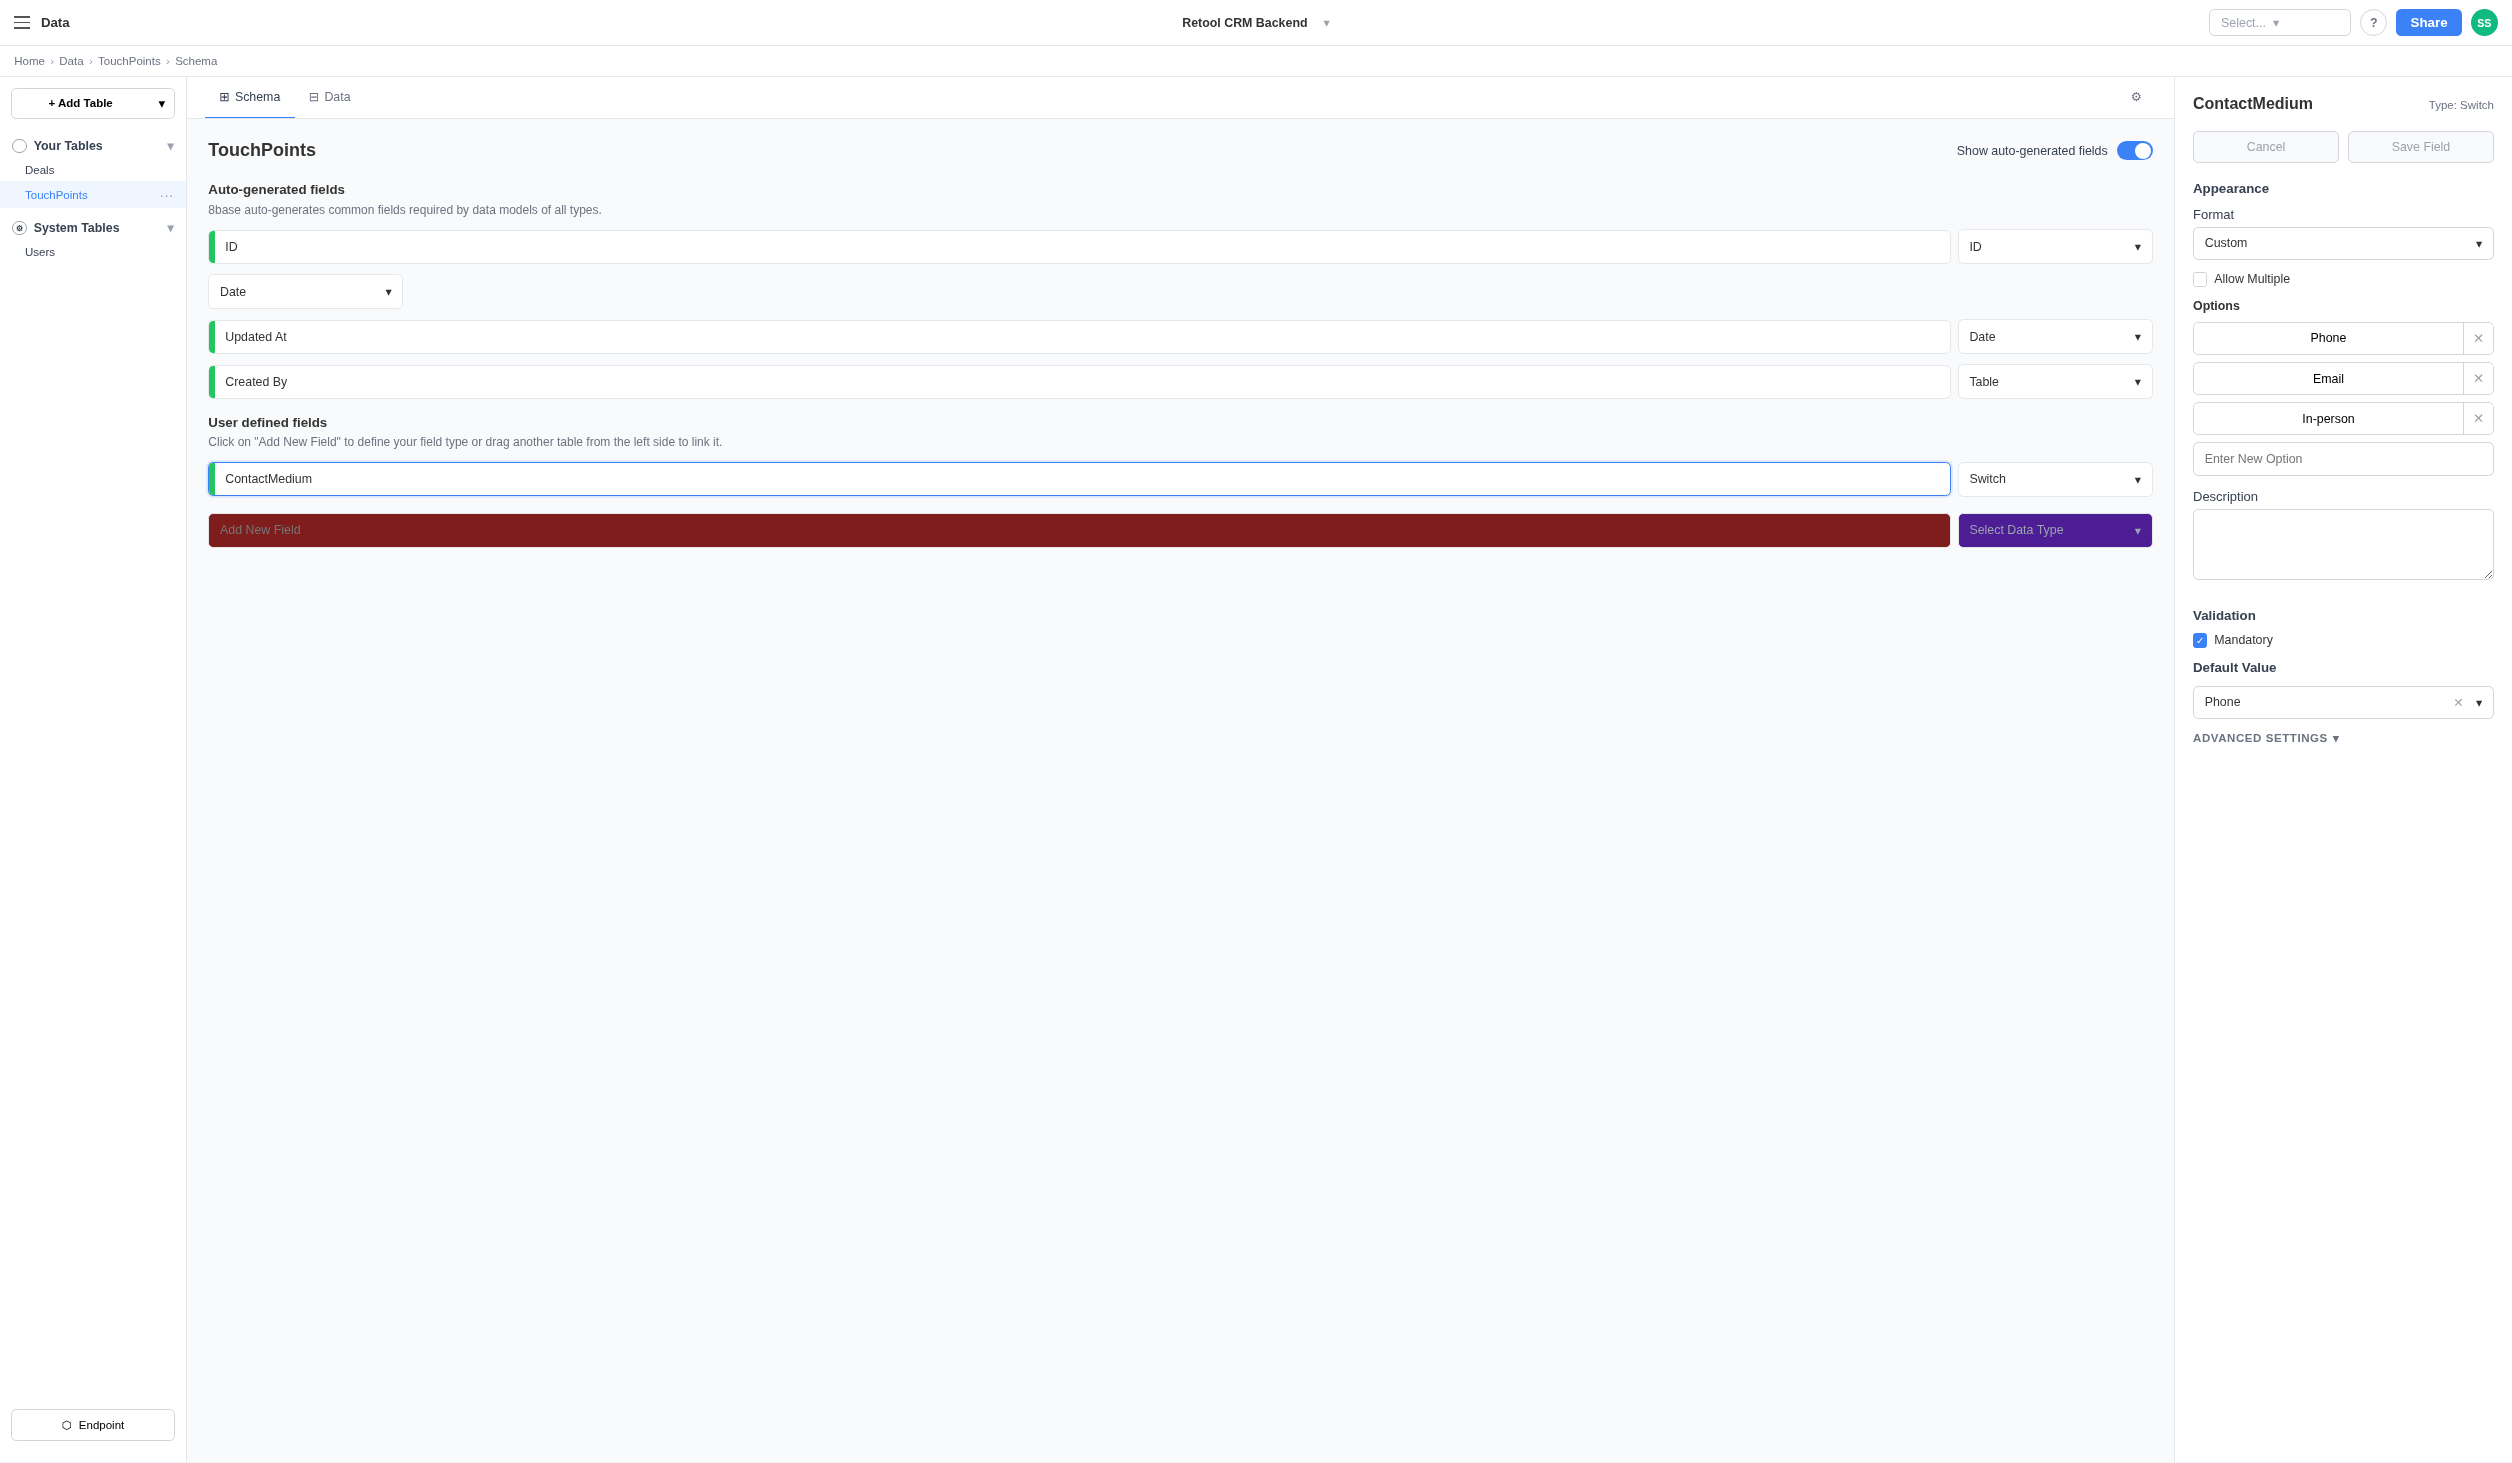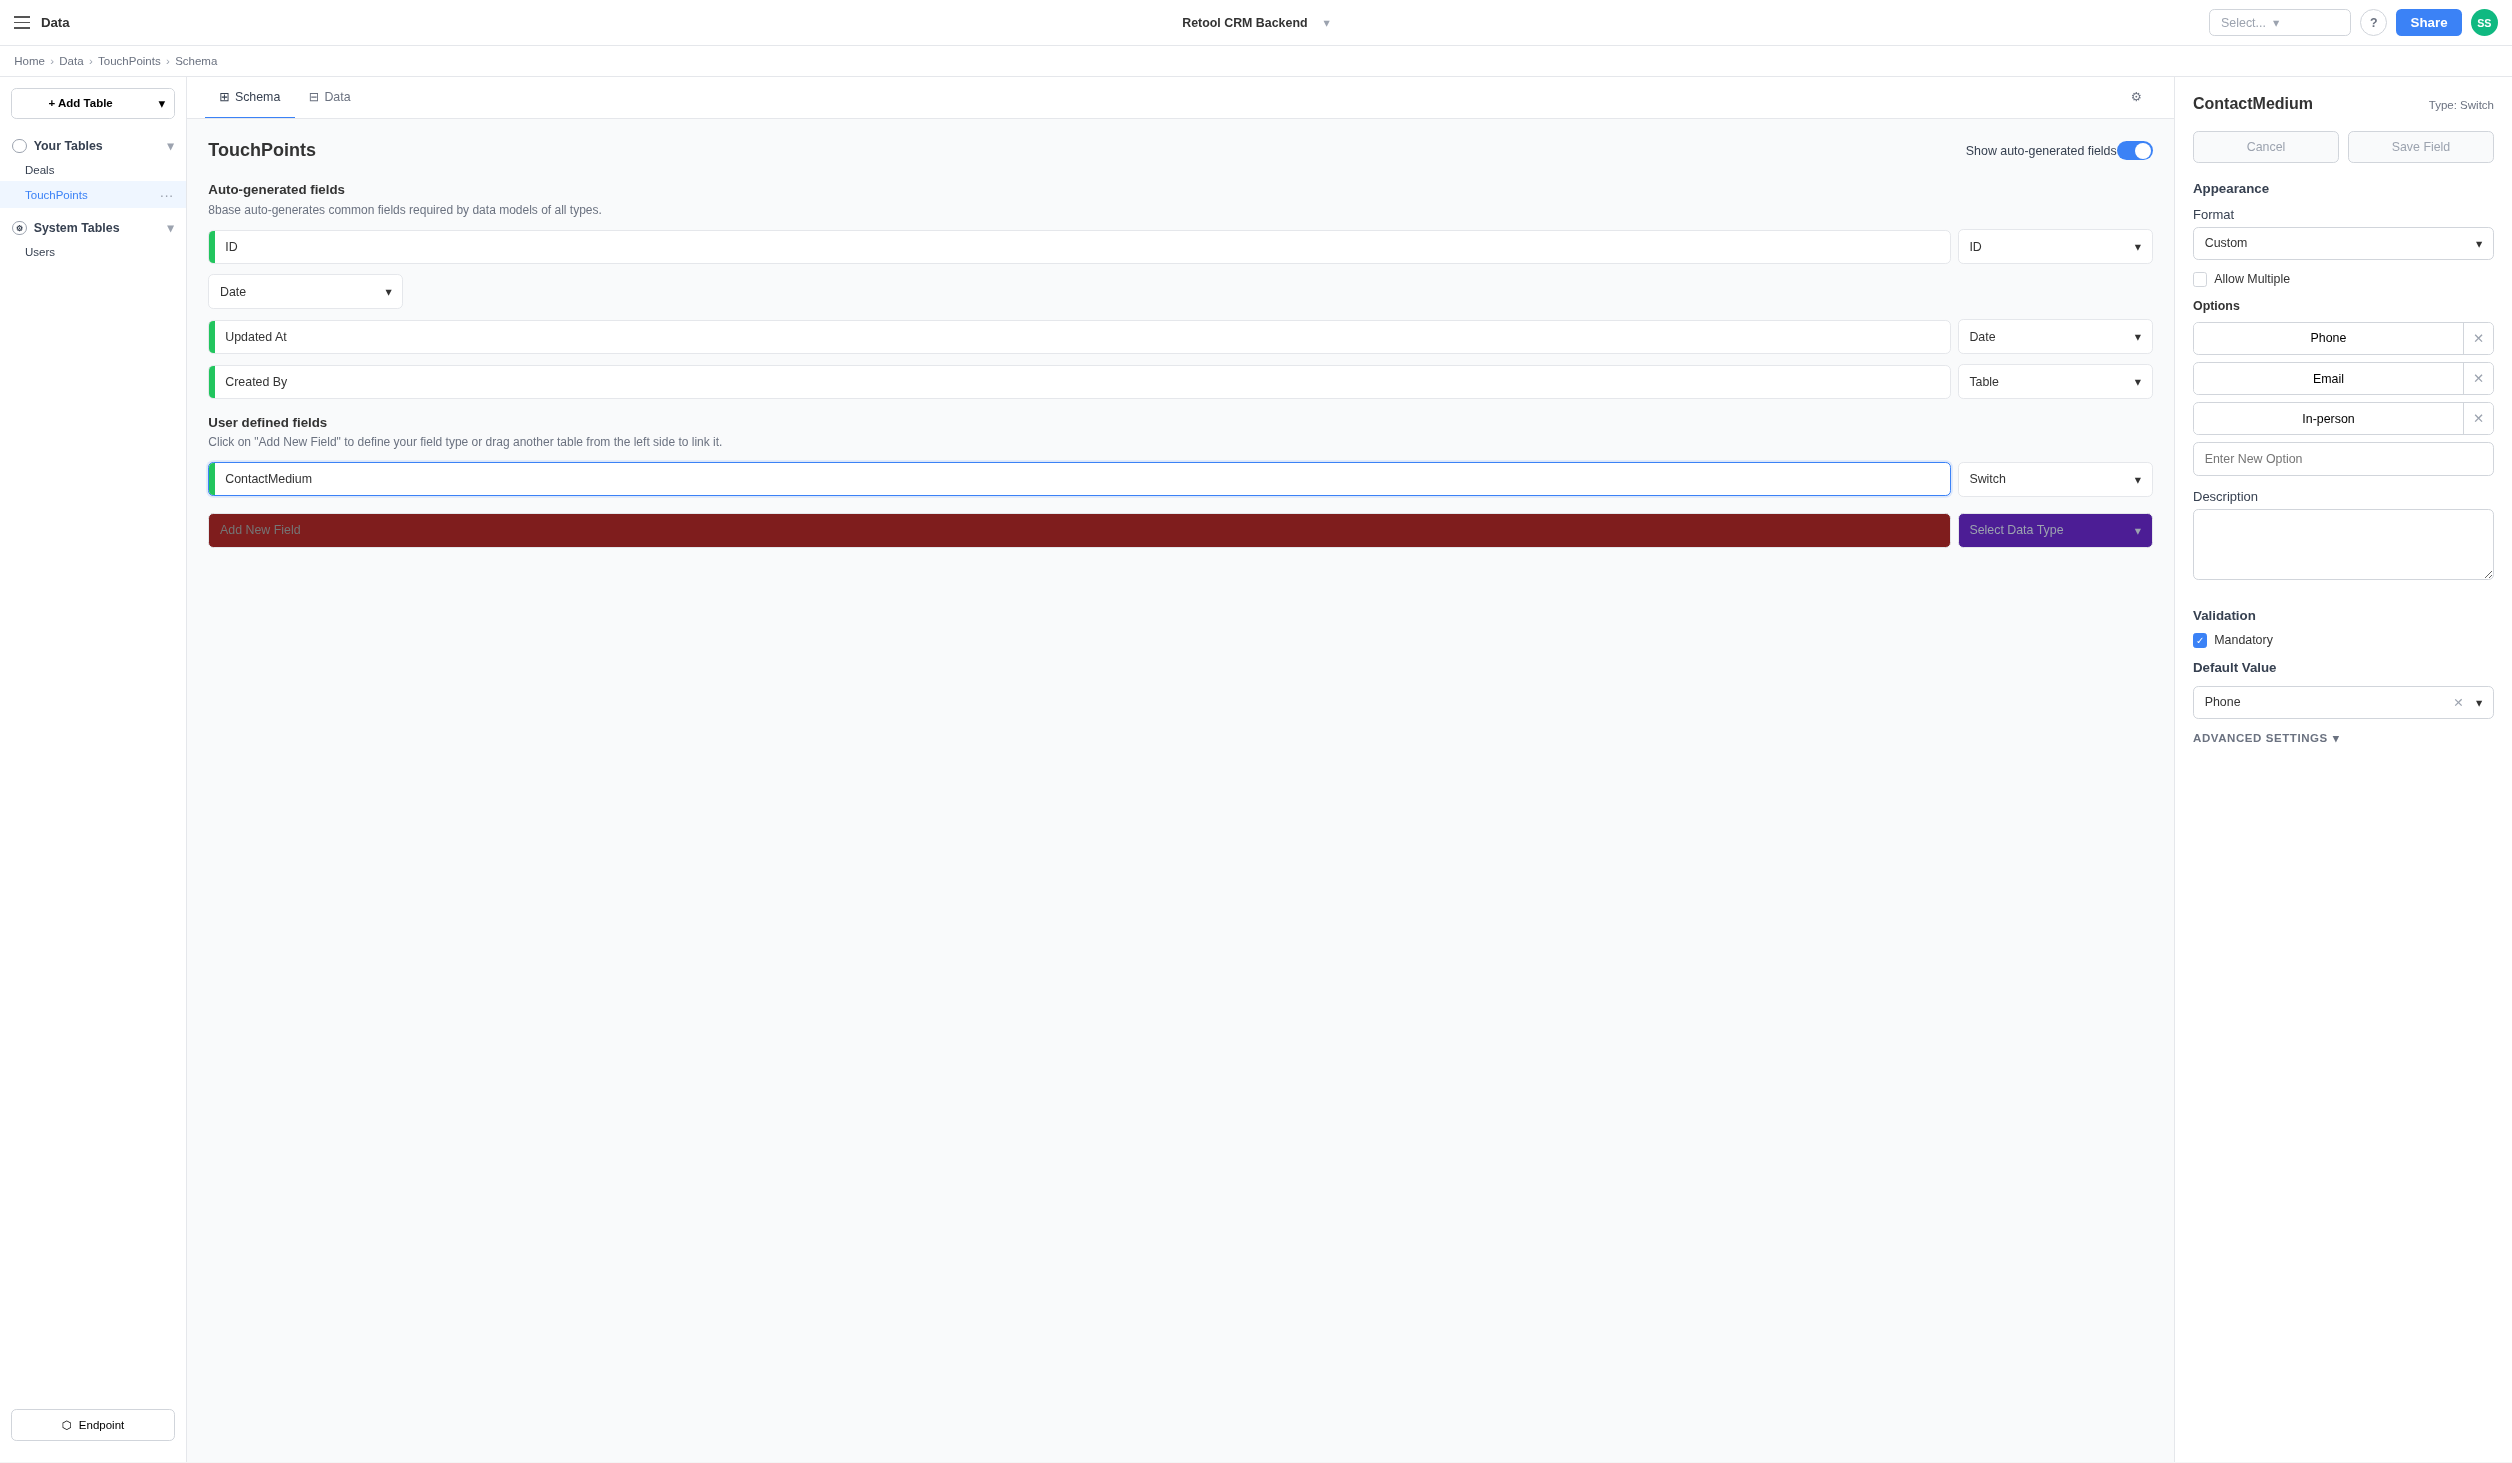--- a/index.html
+++ b/index.html
@@ -52,21 +52,21 @@
     
     .content-tabs { display: flex; align-items: center; gap: 0; padding: 0 18px; background: #fff; border-bottom: 0.9px solid #e5e7eb; }
     .tab { display: flex; align-items: center; gap: 5.3px; padding: 12.4px 14.2px; cursor: pointer; font-size: 12.4px; color: #6b7280; border-bottom: 1.8px solid transparent; }
     .tab.active { color: #374151; border-bottom-color: #3b82f6; font-weight: 500; }
     .tab-settings { margin-left: auto; }
 
     
     .schema-content { flex: 1; overflow-y: auto; padding: 21.3px; background: #f9fafb; }
     .schema-header { display: flex; align-items: center; justify-content: space-between; margin-bottom: 21.3px; }
     .schema-title { font-size: 18px; font-weight: 700; }
-    .auto-generated-toggle { display: flex; align-items: center; font-size: 12.4px; color: #374151; }
+    .auto-generated-toggle { display: flex; align-items: center; gap: 9px; font-size: 12.4px; color: #374151; }
     .toggle-switch { width: 36px; height: 19.5px; background: #3b82f6; border-radius: 9.8px; position: relative; cursor: pointer; }
     .toggle-switch::after { content: ''; position: absolute; width: 16px; height: 16px; background: #fff; border-radius: 50%; top: 1.8px; right: 1.8px; }
 
     .section-title { font-weight: 700; font-size: 13.3px; margin-bottom: 5.3px; }
     .section-desc { font-size: 12px; color: #6b7280; margin-bottom: 12.4px; }
 
     .fields-list { display: flex; flex-direction: column; gap: 10px; margin-bottom: 16px; }
     .field-row { display: flex; gap: 7.1px; align-items: center; }
     .field-name-input { flex: 1; display: flex; align-items: center; border: 0.9px solid #e5e7eb; border-radius: 5.3px; background: #fff; overflow: hidden; }
     .field-indicator { width: 5.3px; background: #22c55e; align-self: stretch; flex-shrink: 0; }

